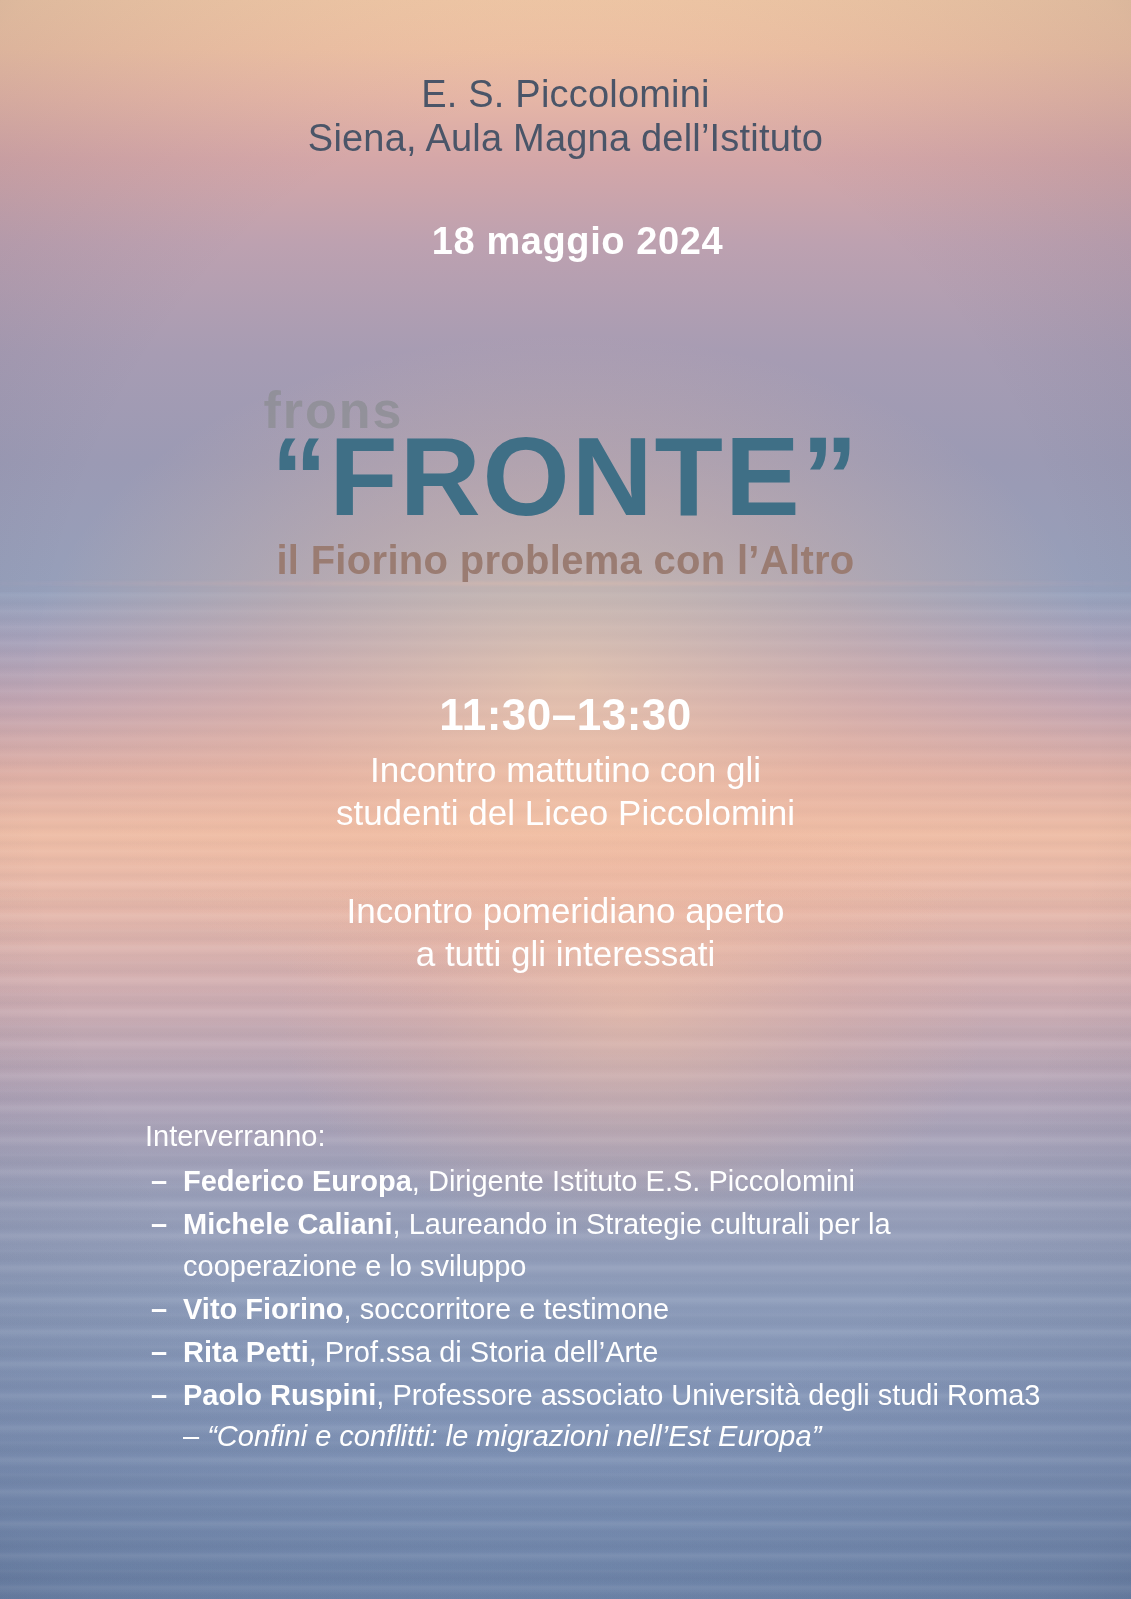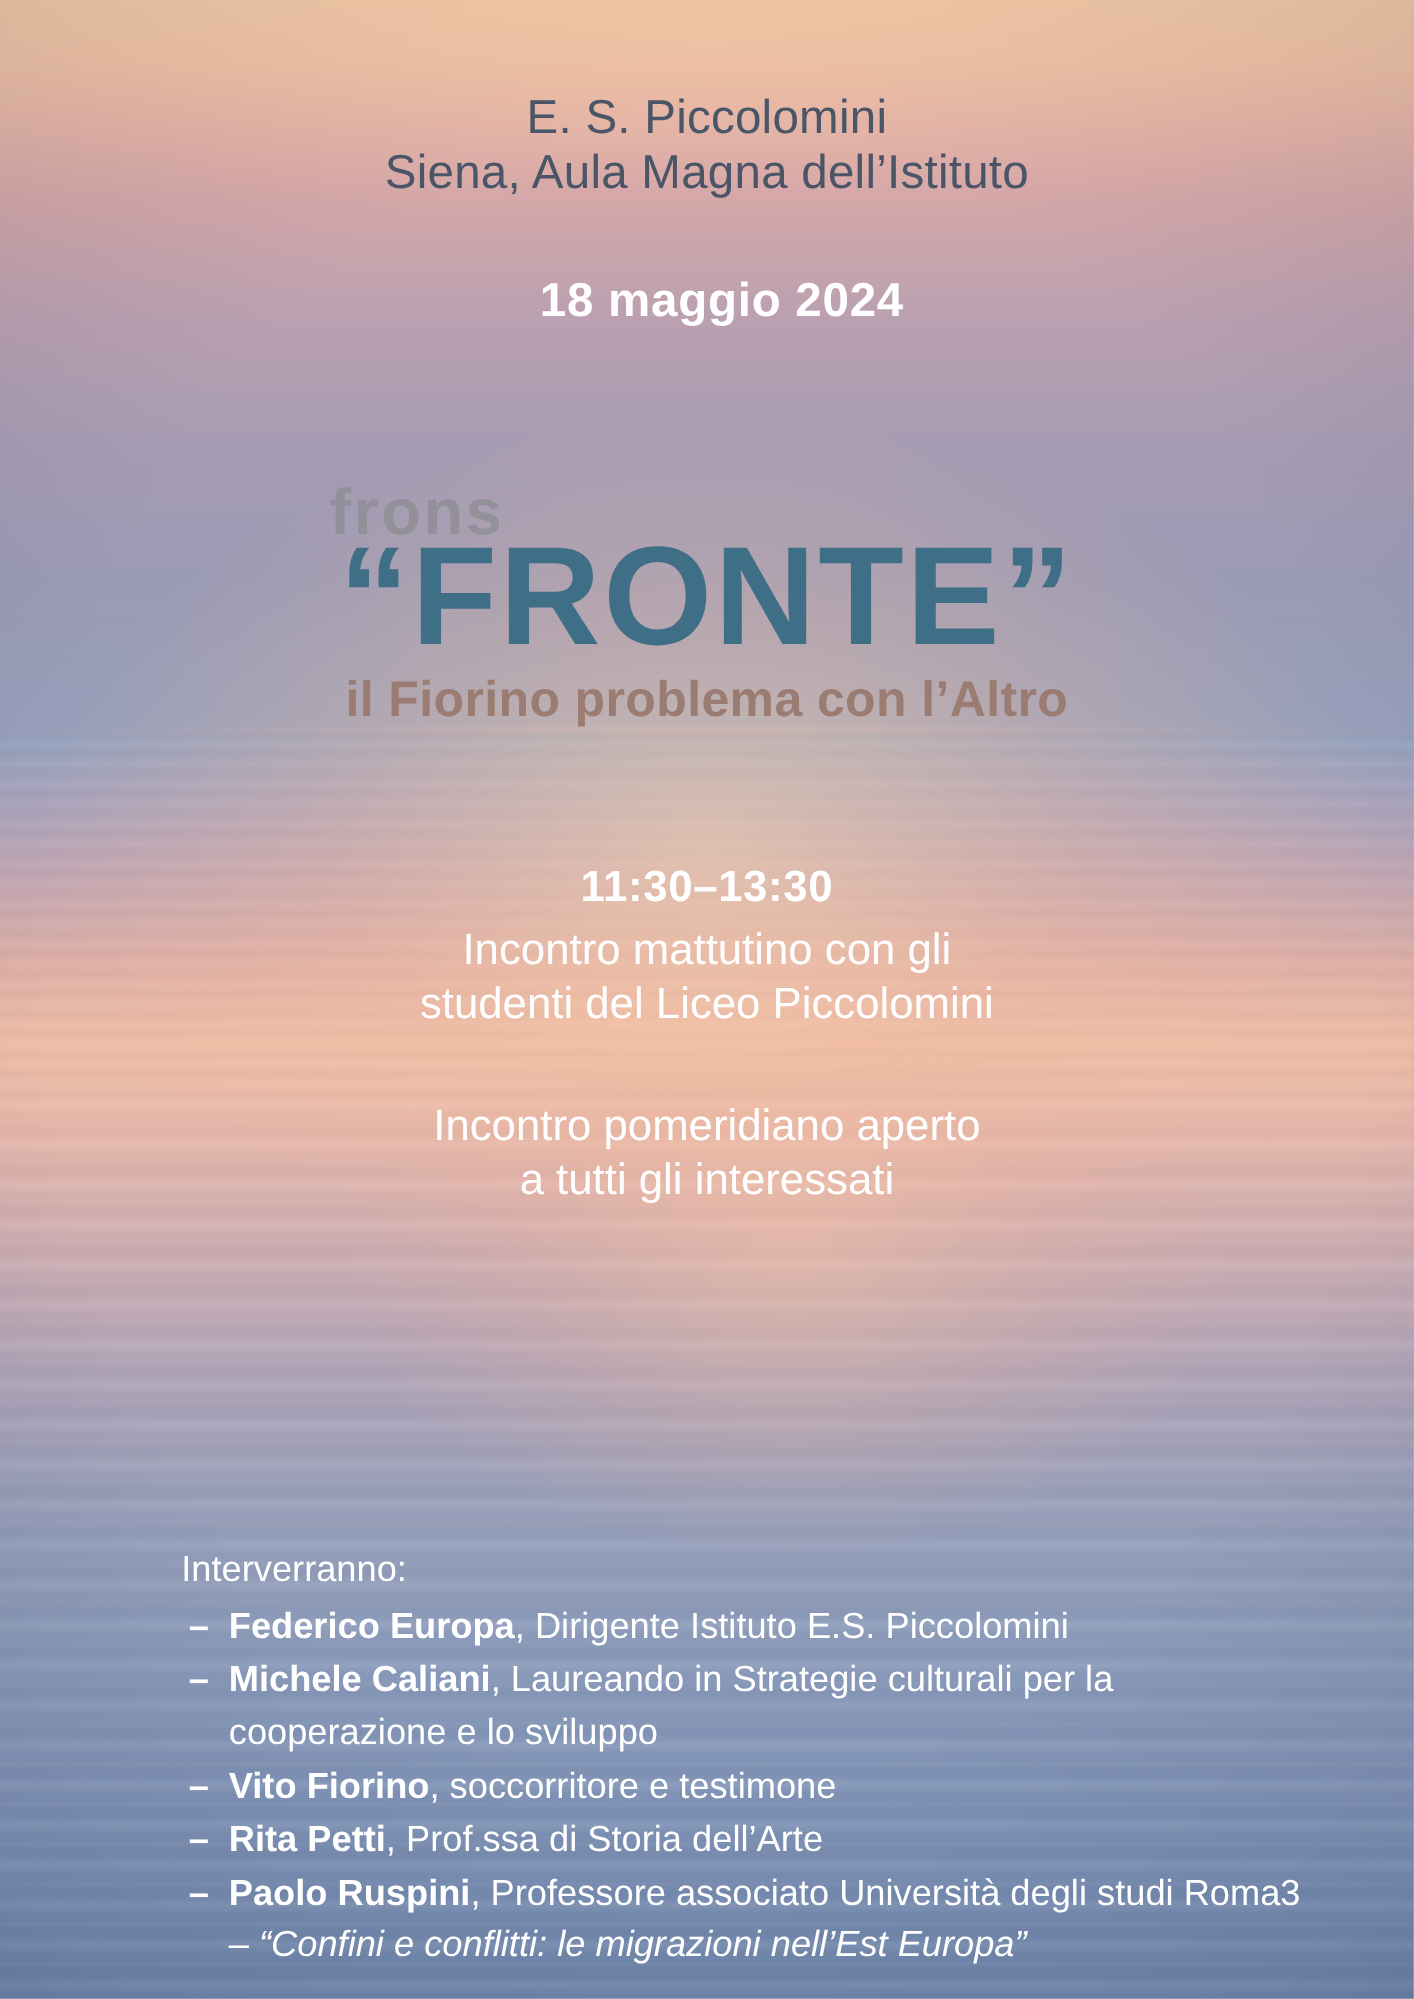--- a/index.html
+++ b/index.html
@@ -211,35 +211,35 @@
   .sessions {
     position: absolute;
     top: 690px;
     left: 0;
     width: 100%;
     text-align: center;
     color: #ffffff;
   }
   .session { margin-bottom: 54px; }
   .session-time {
-    font-size: 35px;
+    font-size: 44px;
     font-weight: bold;
     letter-spacing: 0.5px;
     margin-bottom: 8px;
   }
   .session-desc {
     font-size: 35px;
     line-height: 1.24;
     font-weight: normal;
   }
 
   
   .speakers {
     position: absolute;
-    top: 1236px;
+    top: 1116px;
     left: 145px;
     width: 900px;
     color: #ffffff;
     font-size: 29px;
     line-height: 1.42;
   }
   .speakers-head {
     margin-bottom: 4px;
   }
   .speaker-item {

